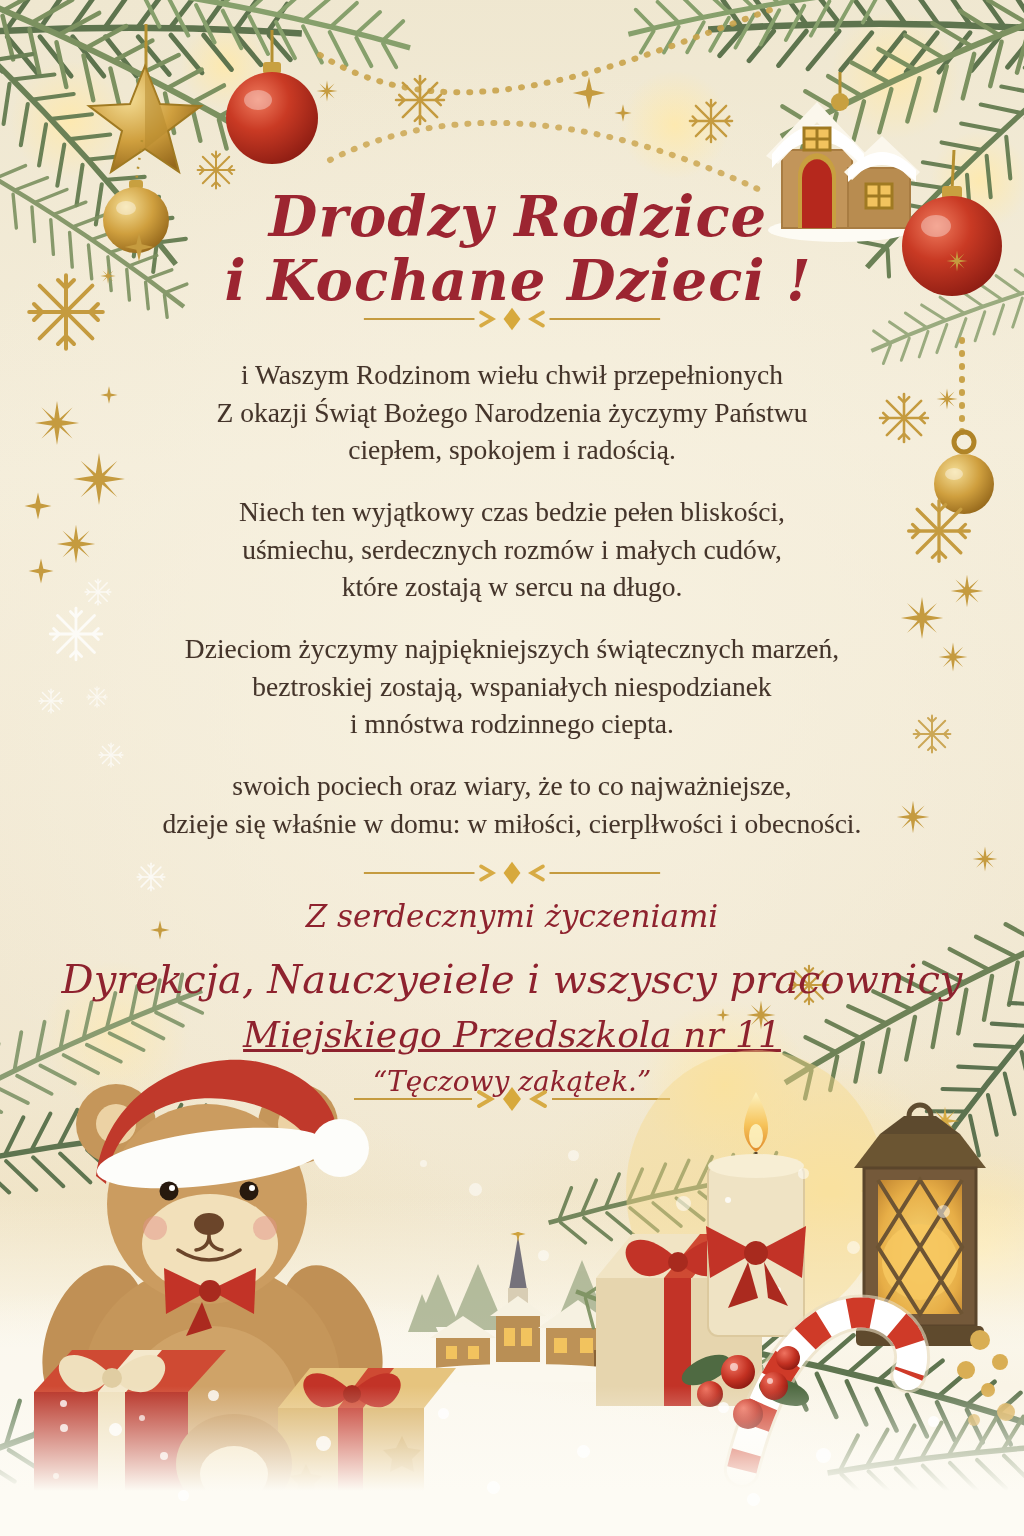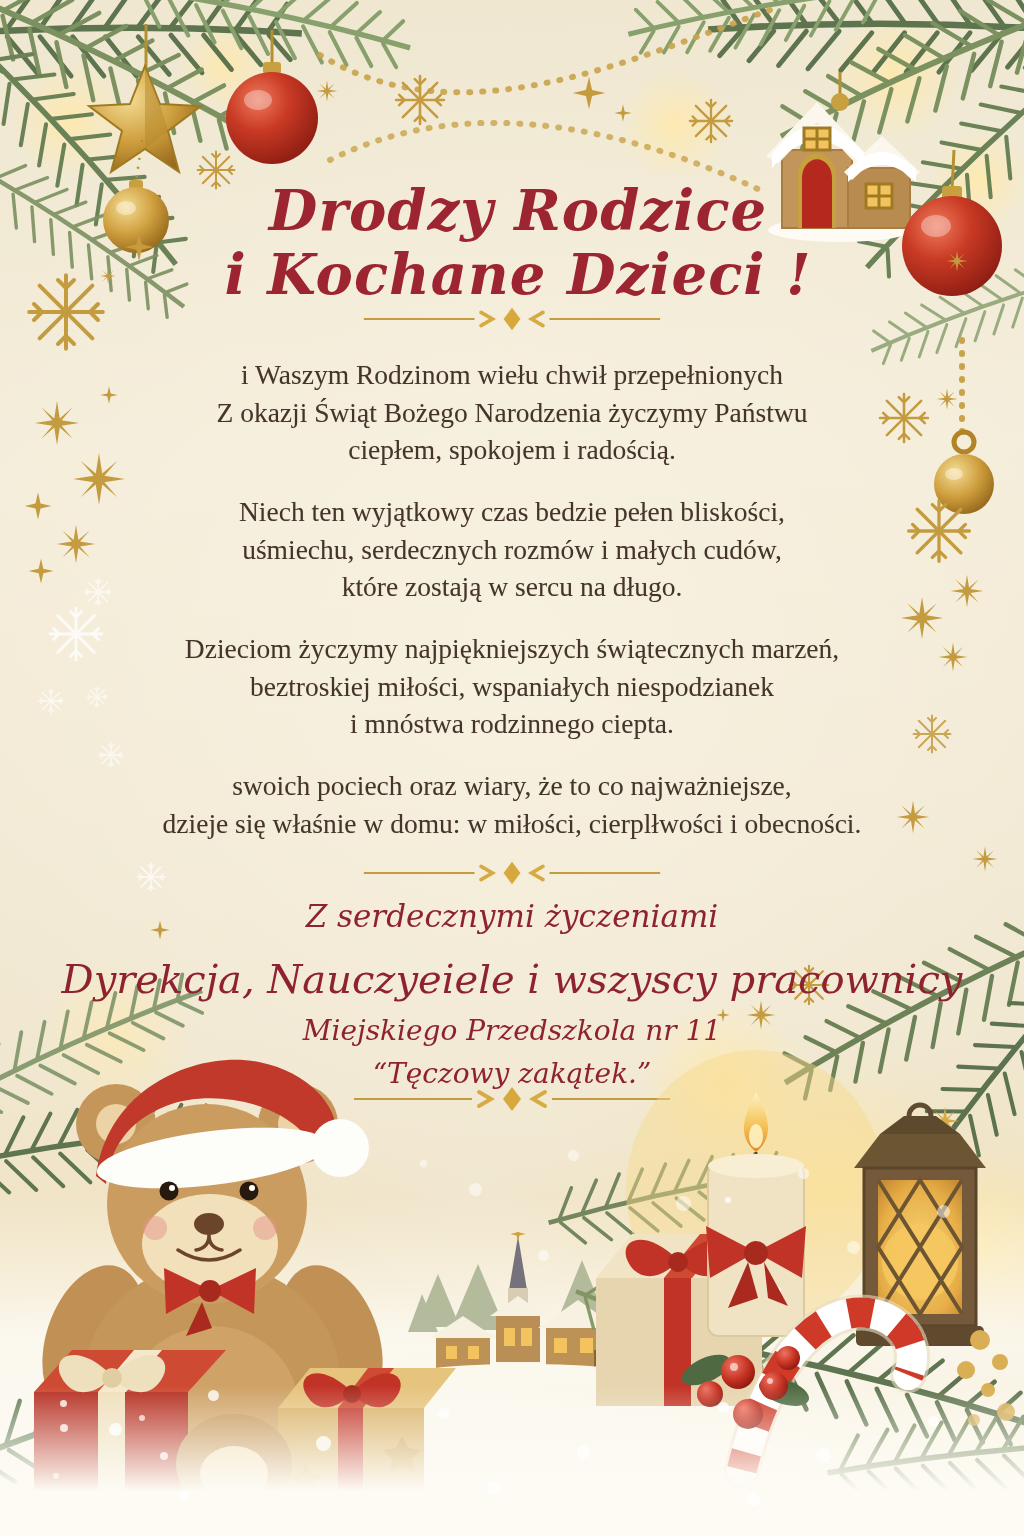--- a/index.html
+++ b/index.html
@@ -16,21 +16,21 @@
   .branch{position:absolute;color:#6f855a;}
   .spk{position:absolute;color:#c59b3f;}
   .txt{position:absolute;left:0;right:0;text-align:center;color:#46362a;}
   .title{font-family:"DejaVu Serif",serif;font-style:italic;font-weight:700;
     color:#9c2531;font-size:56px;line-height:1.15;letter-spacing:1px;}
   .para{font-size:27.5px;line-height:1.37;color:#44342a;margin:0 auto 24px auto;max-width:780px;
     text-shadow:0 0 1px rgba(68,52,42,.15);}
   .closing{font-family:"DejaVu Serif",serif;font-style:italic;color:#8e222e;}
   .c1{font-size:31px;margin-bottom:22px;}
   .c2{font-size:40px;margin-bottom:12px;}
-  .c3{font-size:28px;margin-bottom:10px;}
+  .c3{font-size:36px;margin-bottom:10px;text-decoration:underline;}
   .c4{font-size:28px;}
   .divider{position:absolute;left:50%;transform:translateX(-50%);width:300px;height:26px;}
   .snow{position:absolute;left:0;right:0;bottom:0;height:340px;pointer-events:none;background:
     radial-gradient(120% 95% at 16% 100%, #fbf8ef 52%, rgba(251,248,239,0) 76%),
     radial-gradient(130% 100% at 82% 100%, #f9f4e6 46%, rgba(249,244,230,0) 72%),
     linear-gradient(to top, #fbf8ee 55%, rgba(251,248,238,0) 100%);}
   .snow2{position:absolute;left:0;right:0;bottom:0;height:150px;background:
     linear-gradient(to top,#fdfbf4 30%,rgba(253,251,244,0));}
   .dots{position:absolute;width:7px;height:7px;border-radius:50%;background:#fff;opacity:.8;
     box-shadow:52px 26px 0 3px #fff, 150px -8px 0 2px #fff, 260px 40px 0 4px #fff,
@@ -395,42 +395,42 @@
         <use href="#sparkle4" width="20" height="20"></use>
       </svg>
     <svg class="spk" style="left:136px;top:862px;width:30px;height:30px;color:#fff;opacity:.75;">
         <use href="#snowflake" width="30" height="30"></use>
       </svg>
     <svg class="spk" style="left:946px;top:250px;width:22px;height:22px;">
         <use href="#star8" width="22" height="22"></use>
       </svg>
   </div>
 
-  <div class="txt" style="top:178px;padding-left:12px;">
+  <div class="txt" style="top:184px;padding-left:12px;">
     <div class="title">Drodzy Rodzice</div>
     <div class="title">i Kochane Dzieci !</div>
   </div>
   <svg class="divider" style="top:306px;">
       <use href="#divider-orn" width="300" height="26"></use>
     </svg>
 
   <div class="txt" style="top:356px;">
     <div class="para">
       <div>i Waszym Rodzinom wiełu chwił przepełnionych</div>
       <div>Z okazji Świąt Bożego Narodzenia życzymy Państwu</div>
       <div>ciepłem, spokojem i radością.</div>
     </div>
     <div class="para">
       <div>Niech ten wyjątkowy czas bedzie pełen bliskości,</div>
       <div>uśmiechu, serdecznych rozmów i małych cudów,</div>
       <div>które zostają w sercu na długo.</div>
     </div>
     <div class="para">
       <div>Dzieciom życzymy najpiękniejszych świątecznych marzeń,</div>
-      <div>beztroskiej miłości, wspaniałych niespodzianek</div>
+      <div>beztroskiej zostają, wspaniałych niespodzianek</div>
       <div>i mnóstwa rodzinnego ciepta.</div>
     </div>
     <div class="para" style="margin-bottom:0;">
       <div>swoich pociech oraz wiary, że to co najważniejsze,</div>
       <div>dzieje się właśnie w domu: w miłości, cierplłwości i obecności.</div>
     </div>
   </div>
 
   <svg class="divider" style="top:860px;">
       <use href="#divider-orn" width="300" height="26"></use>

